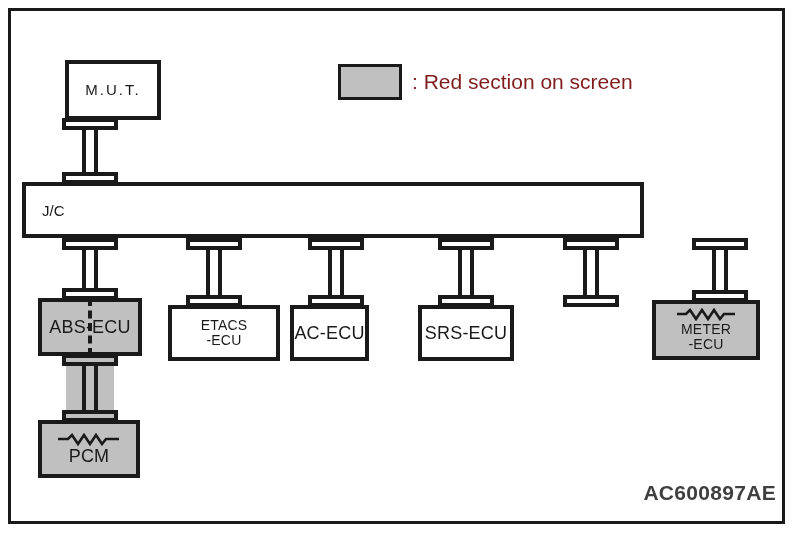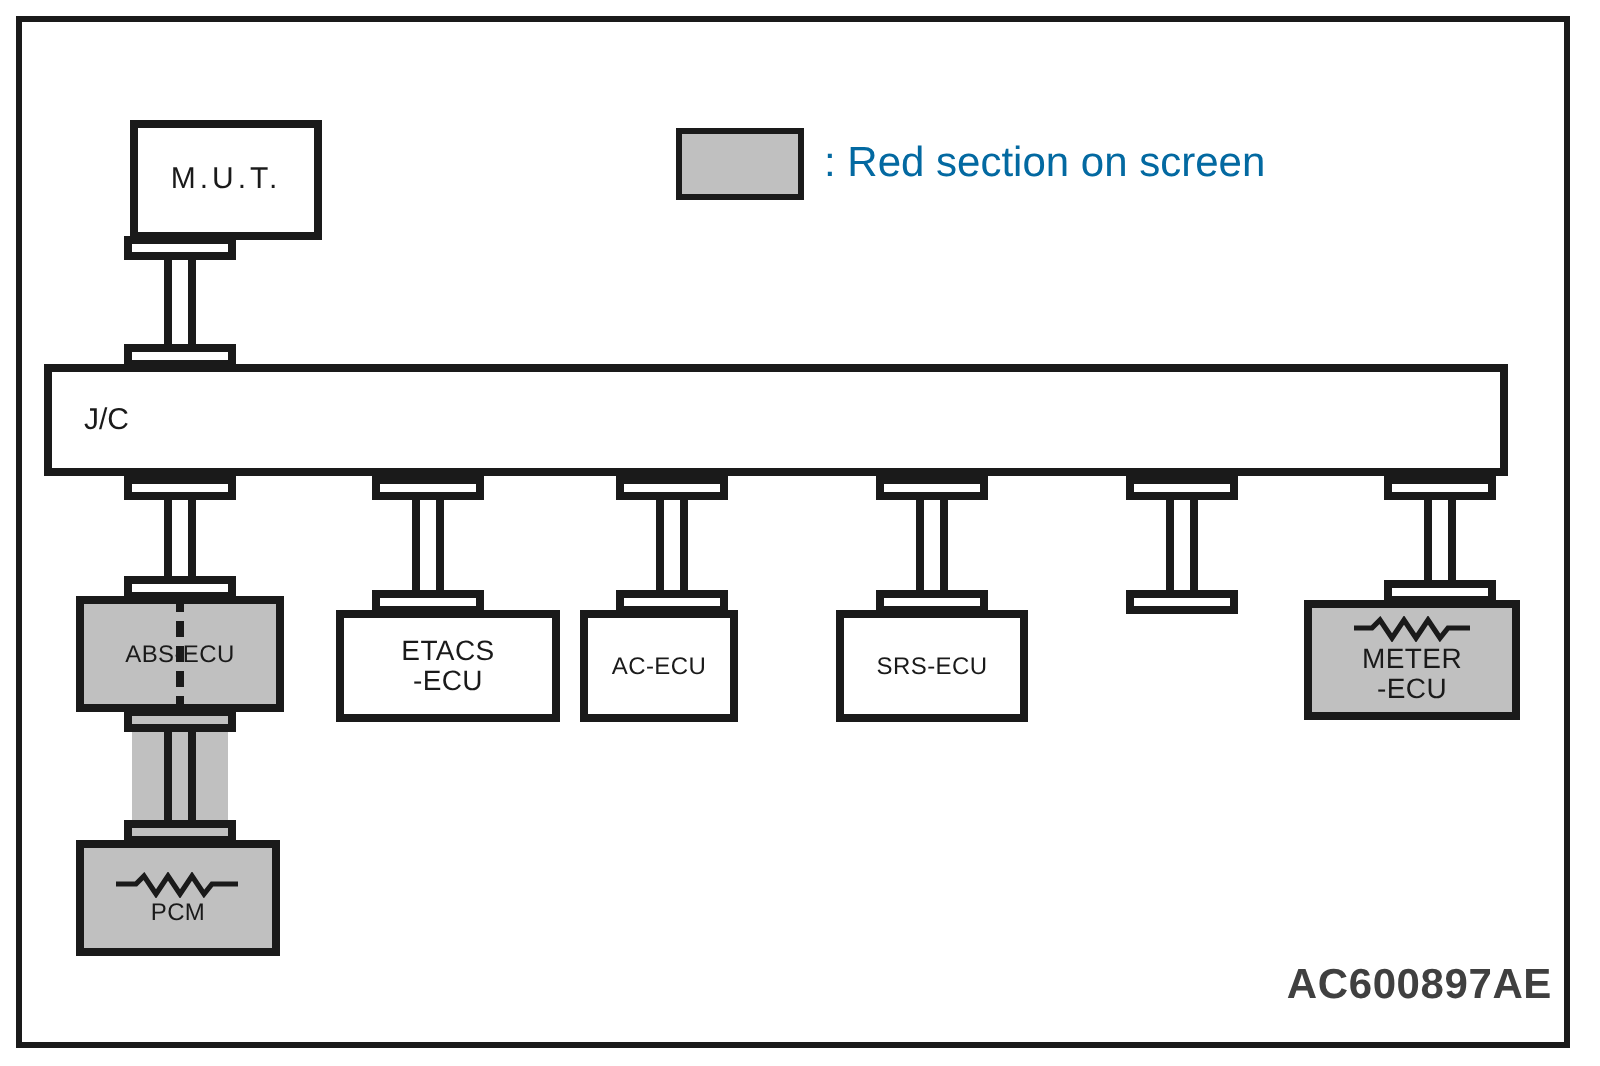--- a/index.html
+++ b/index.html
@@ -37,21 +37,21 @@
     flex-direction: column;
     align-items: center;
     justify-content: center;
     text-align: center;
     color: #1a1a1a;
     line-height: 1.05;
   }
   .node.gray { background: #c0c0c0; }
 
   .node-label {
-    font-size: 12px;
+    font-size: 18px;
     letter-spacing: 0.2px;
     white-space: pre;
     z-index: 2;
     position: relative;
   }
   .node-label.small { font-size: 14px; }
   .node-label.mut { font-size: 15px; letter-spacing: 2px; }
 
   
   .resistor {
@@ -130,21 +130,21 @@
   #legend .swatch {
     width: 64px;
     height: 36px;
     background: #c0c0c0;
     border: 3px solid #1a1a1a;
     box-sizing: border-box;
   }
   #legend .legend-text {
     margin-left: 10px;
     font-size: 21px;
-    color: #0369a1;
+    color: #7f1d1d;
     white-space: nowrap;
   }
 
   
   #code {
     position: absolute;
     right: 24px;
     bottom: 28px;
     font-size: 21px;
     font-weight: bold;
@@ -156,21 +156,21 @@
 <body>
 
 <div id="canvas">
   <div id="frame"></div>
 
   <div id="legend" style="left:338px; top:64px;">
     <div class="swatch"></div>
     <div class="legend-text">: Red section on screen</div>
   </div>
 
-  <div id="jc" style="left:22px; top:182px; width:732px; height:56px;">
+  <div id="jc" style="left:22px; top:182px; width:622px; height:56px;">
     <div class="jc-label">J/C</div>
   </div>
 
   <div class="conn" style="left:62px; top:118px; width:56px; height:66px;">
     <div class="tab top"></div>
     <div class="wire" style="left:20px;"></div>
     <div class="wire" style="left:32px;"></div>
     <div class="tab bot"></div>
   </div>
 

